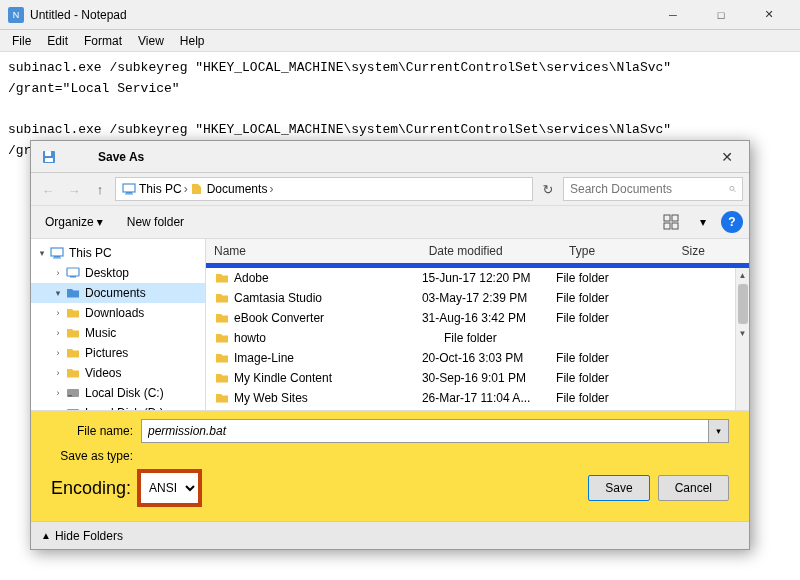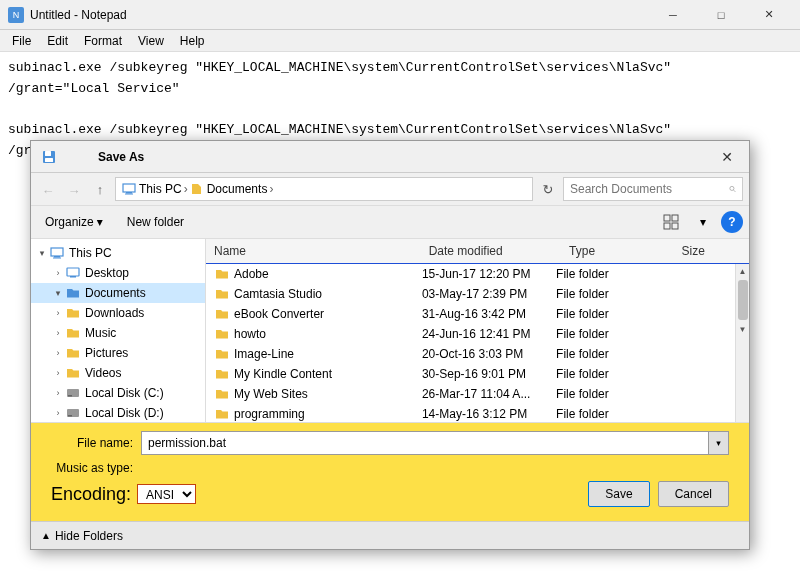--- a/index.html
+++ b/index.html
@@ -271,21 +271,21 @@
 
     
     .right-panel {
       flex: 1;
       overflow: hidden;
       display: flex;
       flex-direction: column;
     }
     .file-list-header {
       display: flex;
-      border-bottom: 1px solid #1d4ed8;
+      border-bottom: 5px solid #1d4ed8;
       background: #f5f5f5;
       padding: 3px 0;
     }
     .col-header {
       font-size: 12px;
       color: #333;
       padding: 2px 8px;
       cursor: pointer;
       user-select: none;
     }
@@ -364,20 +364,21 @@
     }
     .bottom-input {
       flex: 1;
       height: 24px;
       border: 1px solid #999;
       padding: 2px 6px;
       font-size: 12px;
       background: #fff;
       color: #000;
       outline: none;
+      font-style: italic;
     }
     .dropdown-btn {
       width: 20px; height: 24px;
       border: 1px solid #999;
       border-left: none;
       background: #e0e0e0;
       display: flex; align-items: center; justify-content: center;
       cursor: pointer;
       font-size: 9px;
     }
@@ -390,22 +391,22 @@
       background: #fff;
       color: #000;
     }
     .encoding-row {
       display: flex;
       align-items: center;
       gap: 6px;
     }
     .encoding-label { font-size: 18px; }
     .encoding-select {
-      height: 20px;
-      border: 1px solid #c2410c;
+      height: 38px;
+      border: 4px solid #c2410c;
       padding: 2px 4px;
       font-size: 12px;
       background: #fff;
     }
 
     .dialog-btn {
       height: 26px;
       padding: 0 16px;
       border: 1px solid #999;
       font-size: 12px;
@@ -675,21 +676,20 @@
       <div class="file-type">File folder</div>
       <div class="file-size"></div>
     </div>
               <div class="file-row">
       <div class="file-icon">
         <svg width="14" height="14" viewBox="0 0 14 14">
           <path d="M1 3h5l1.5 1.5H13v7H1V3z" fill="#f0c040"></path>
         </svg>
       </div>
       <div class="file-name">howto</div>
-      <div class="file-date">24-Jun-16 12:41 PM</div>
       <div class="file-type">File folder</div>
       <div class="file-size"></div>
     </div>
               <div class="file-row">
       <div class="file-icon">
         <svg width="14" height="14" viewBox="0 0 14 14">
           <path d="M1 3h5l1.5 1.5H13v7H1V3z" fill="#f0c040"></path>
         </svg>
       </div>
       <div class="file-name">Image-Line</div>
@@ -741,21 +741,21 @@
     </div>
   </div>
 
   <div class="dialog-bottom">
     <div class="bottom-row">
       <div class="bottom-label">File name:</div>
       <input class="bottom-input" type="text" id="filename-input" value="permission.bat" style="">
       <div class="dropdown-btn">▾</div>
     </div>
     <div class="bottom-row">
-      <div class="bottom-label">Music as type:</div>
+      <div class="bottom-label">Save as type:</div>
     </div>
     <div class="bottom-row" style="justify-content: space-between;">
       <div class="encoding-row">
         <span class="encoding-label">Encoding:</span>
         <select class="encoding-select" id="encoding-select">
         <option>ANSI</option></select>
       </div>
       <div style="display:flex; gap:8px;">
         <button class="dialog-btn btn-save">Save</button>
         <button class="dialog-btn btn-cancel">Cancel</button>

